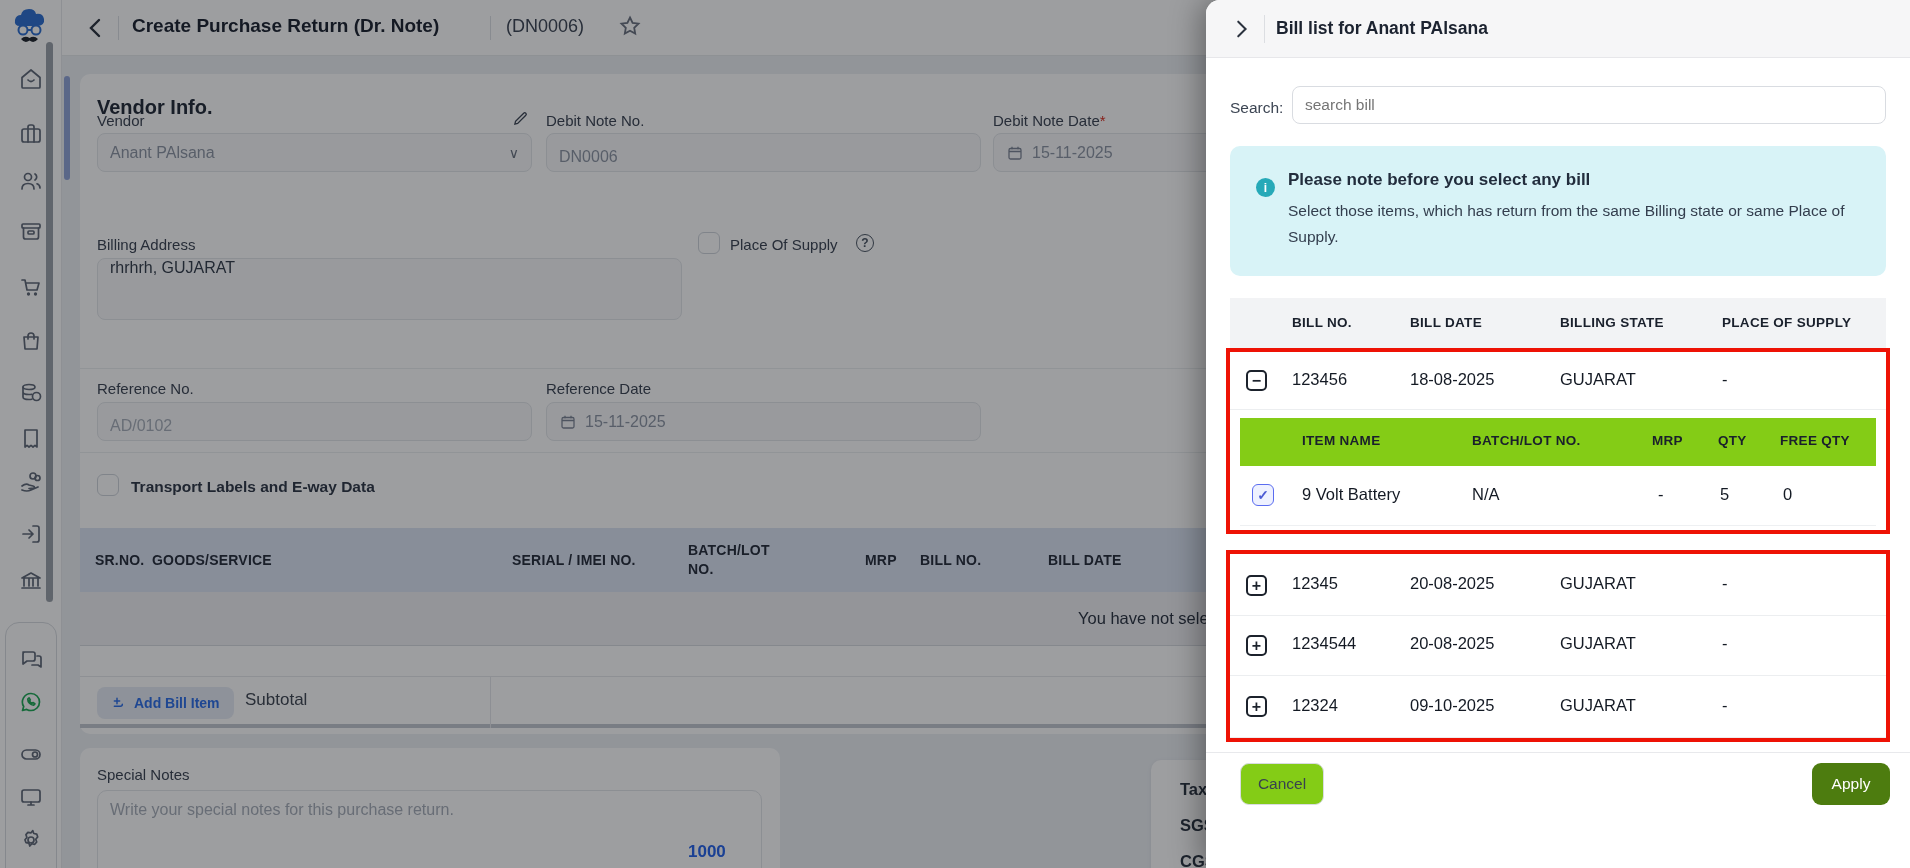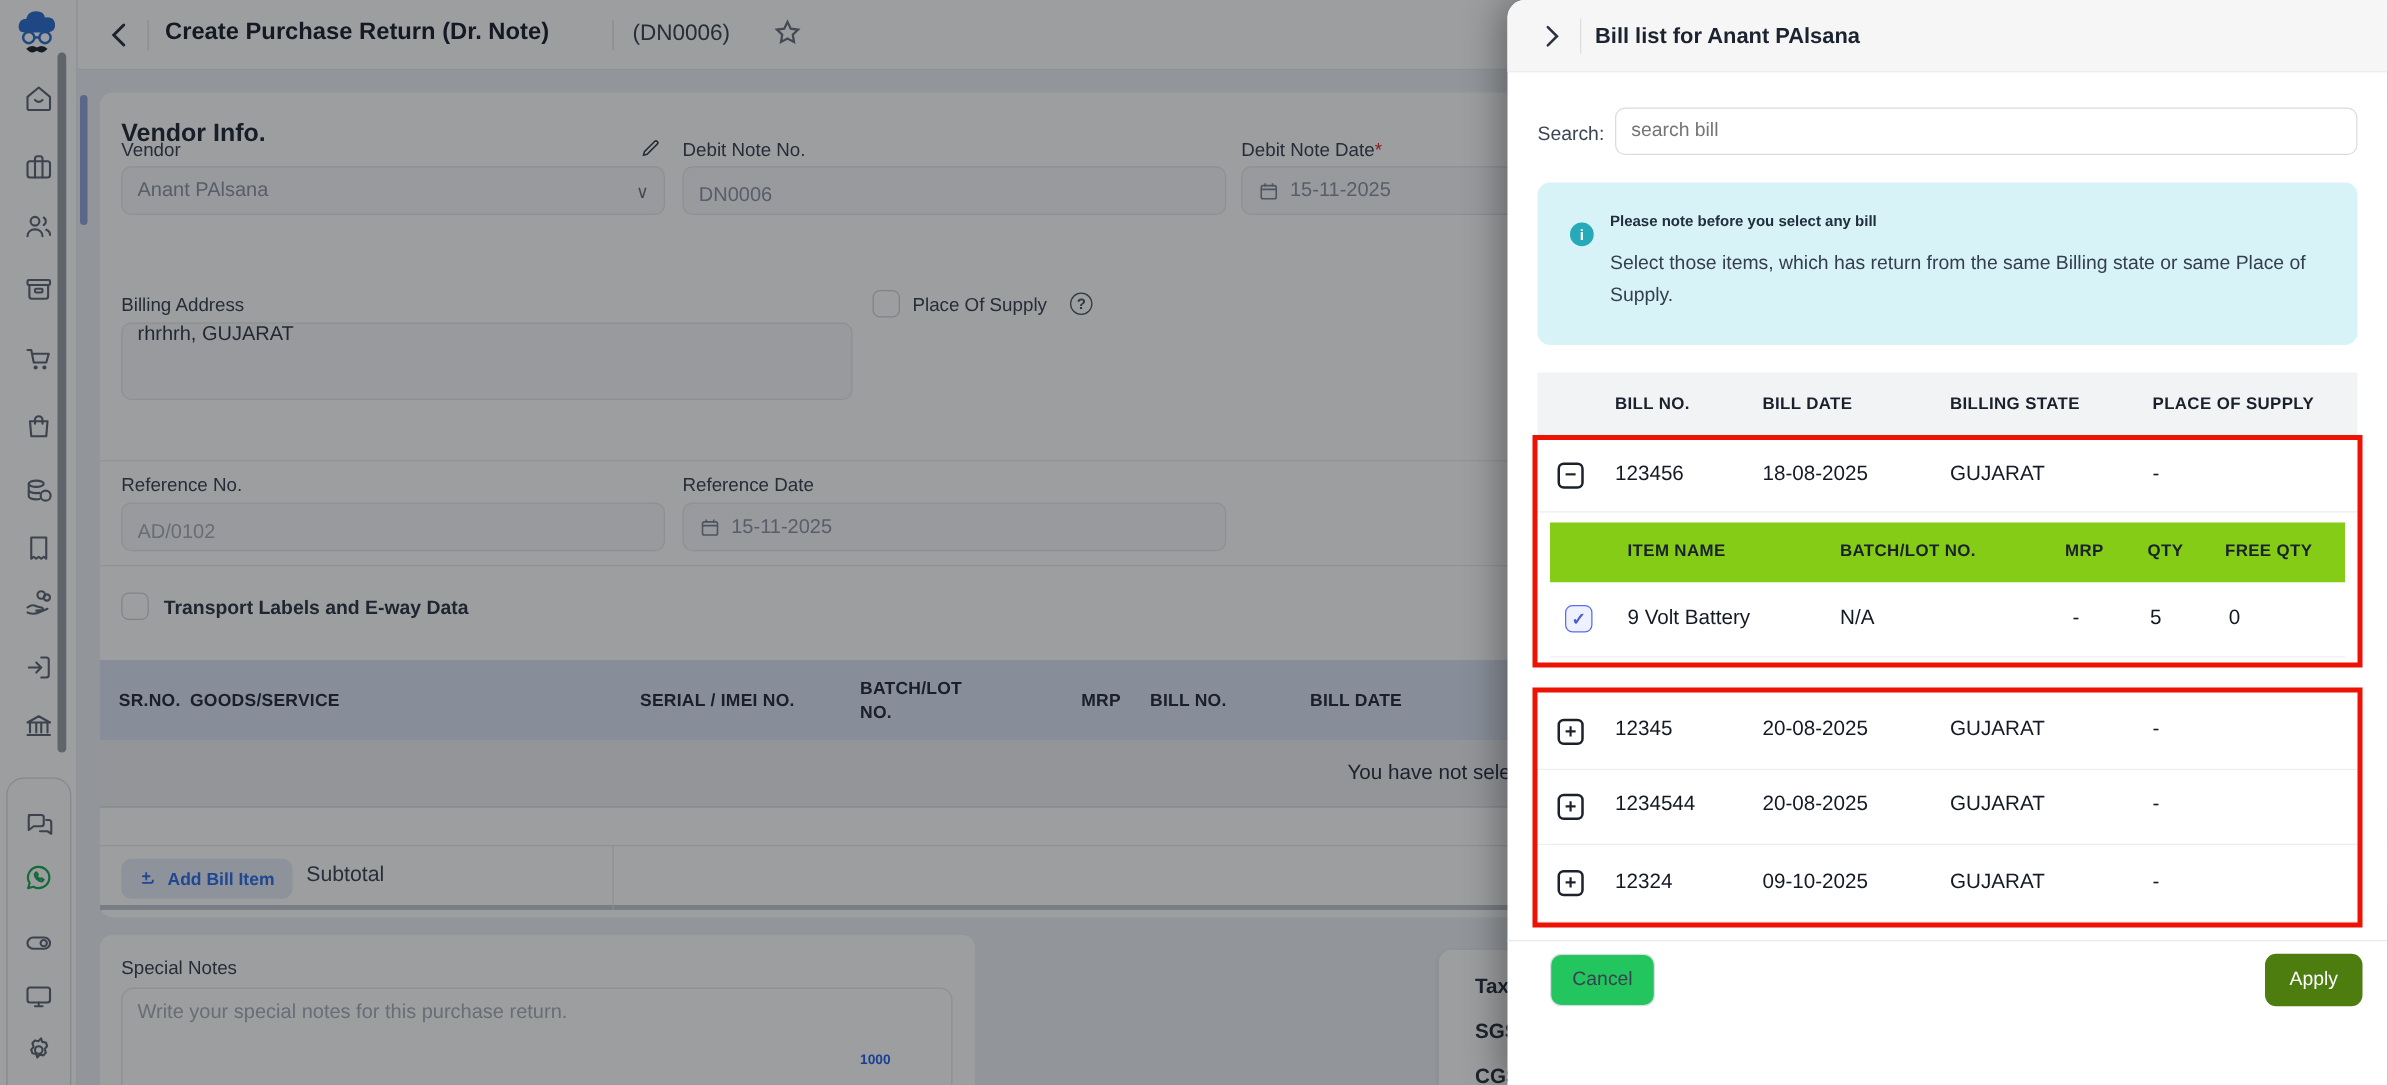--- a/index.html
+++ b/index.html
@@ -45,21 +45,21 @@
   .empty-text { position:absolute; left:998px; top:17px; font-size:16.5px; color:#2a3240; }
 
   .subtotal-row { position:absolute; left:80px; top:676px; width:1830px; height:52px; background:#fff; border-top:1px solid #e6e8ec; border-bottom:4px solid #c3c8d0; }
   .add-bill { position:absolute; left:17px; top:10px; height:32px; padding:0 14px; background:#e7ecf5; border:none; border-radius:8px;
               color:#2e6fe8; font-size:14px; font-weight:600; display:flex; align-items:center; gap:7px; font-family:"Liberation Sans", sans-serif; }
   .subtotal-lbl { position:absolute; left:165px; top:13px; font-size:17px; font-weight:500; color:#3f4652; }
 
   .notes-card { left:80px; top:748px; width:700px; height:220px; }
   .notes-area { position:absolute; left:17px; top:42px; width:665px; height:160px; border:1px solid #e3e6ea; border-radius:10px;
                 background:#fff; font-size:16px; padding:10px 12px; resize:none; font-family:"Liberation Sans", sans-serif; color:#333c4a; }
-  .char-count { position:absolute; left:608px; top:94px; font-size:11px; font-weight:700; color:#2563eb; }
+  .char-count { position:absolute; left:608px; top:94px; font-size:17px; font-weight:700; color:#2563eb; }
 
   .summary-card { left:1151px; top:760px; width:420px; height:160px; box-shadow:0 1px 4px rgba(20,30,50,.08); }
   .sum-lbl { position:absolute; left:29px; font-size:16.5px; font-weight:600; color:#2b3442; }
 
   
   .overlay { left:0; top:0; width:1910px; height:868px; background:rgba(10,13,18,.40); z-index:50; }
 
   
   .drawer { left:1206px; top:0; width:704px; height:868px; background:#ffffff; border-top-left-radius:14px;
             box-shadow:-6px 0 30px rgba(0,0,0,.35); z-index:60; }
@@ -68,40 +68,40 @@
   .drawer-title { position:absolute; left:70px; top:18px; font-size:17.5px; font-weight:700; color:#1c2330; }
   .collapse-btn { position:absolute; left:24px; top:18px; width:22px; height:22px; color:#2b323e; }
 
   .search-lbl { position:absolute; left:24px; top:99px; font-size:15.5px; color:#3c4553; }
   .search-input { position:absolute; left:86px; top:86px; width:594px; height:38px; border:1px solid #d9dce1; border-radius:8px;
                   font-size:15.5px; padding:0 12px; color:#333; font-family:"Liberation Sans", sans-serif; }
 
   .alert { position:absolute; left:24px; top:146px; width:656px; height:130px; background:#d8f3f7; border-radius:10px; }
   .alert-icon { position:absolute; left:26px; top:32px; width:19px; height:19px; border-radius:50%; background:#26a9b8;
                 color:#fff; font-size:12px; font-weight:700; display:flex; align-items:center; justify-content:center; }
-  .alert-title { position:absolute; left:58px; top:24px; font-size:12px; font-weight:700; color:#222d3d; }
+  .alert-title { position:absolute; left:58px; top:24px; font-size:17px; font-weight:700; color:#222d3d; }
   .alert-body { position:absolute; left:58px; top:52px; width:568px; font-size:15.5px; line-height:26px; color:#333e4e; }
 
   .btable-head { position:absolute; left:24px; top:298px; width:656px; height:52px; background:#f2f3f5; }
   .bth { position:absolute; top:17px; font-size:13.5px; font-weight:700; color:#1a202c; letter-spacing:.3px; }
   .brow { position:absolute; left:24px; width:656px; height:58px; border-bottom:1px solid #eceef0; background:#fff; }
   .bcell { position:absolute; top:18px; font-size:16.5px; color:#141a24; }
   .expander { position:absolute; left:16px; top:18px; width:21px; height:21px; border:2px solid #1c222c; border-radius:5px;
               display:flex; align-items:center; justify-content:center; font-size:16px; font-weight:700; color:#1c222c; line-height:1; background:#fff; }
   .subhead { position:absolute; left:34px; top:418px; width:636px; height:48px; background:#84cc16; }
   .sth { position:absolute; top:15px; font-size:13.5px; font-weight:700; color:#1a202c; letter-spacing:.3px; }
   .subrow { position:absolute; left:34px; top:466px; width:636px; height:60px; background:#fff; border-bottom:1px solid #eef0f2; }
   .item-check { position:absolute; left:12px; top:18px; width:22px; height:22px; border:1.5px solid #5a6cf0; border-radius:6px;
                 background:#eef1ff; color:#4c5bd4; display:flex; align-items:center; justify-content:center; font-size:14px; font-weight:700; }
   .scell { position:absolute; top:19px; font-size:16.5px; color:#141a24; }
 
   .ann-box { position:absolute; border:4px solid #ee1205; z-index:80; pointer-events:none; }
 
   .drawer-footer-line { position:absolute; left:0; top:752px; width:704px; height:1px; background:#e8e9ec; }
-  .btn-cancel { position:absolute; left:34px; top:763px; width:84px; height:42px; background:#22c55e; border:1px solid #d9dce1;
+  .btn-cancel { position:absolute; left:34px; top:763px; width:84px; height:42px; background:#84cc16; border:1px solid #d9dce1;
                 border-radius:9px; font-size:15.5px; color:#39424f; font-family:"Liberation Sans", sans-serif; }
   .btn-apply { position:absolute; left:606px; top:763px; width:78px; height:42px; background:#4d7c0f; border:none;
                border-radius:9px; font-size:15.5px; color:#ffffff; font-weight:500; font-family:"Liberation Sans", sans-serif; }
 </style>
 </head>
 <body>
 
 <div id="app">
 
   <div class="abs sidebar">

